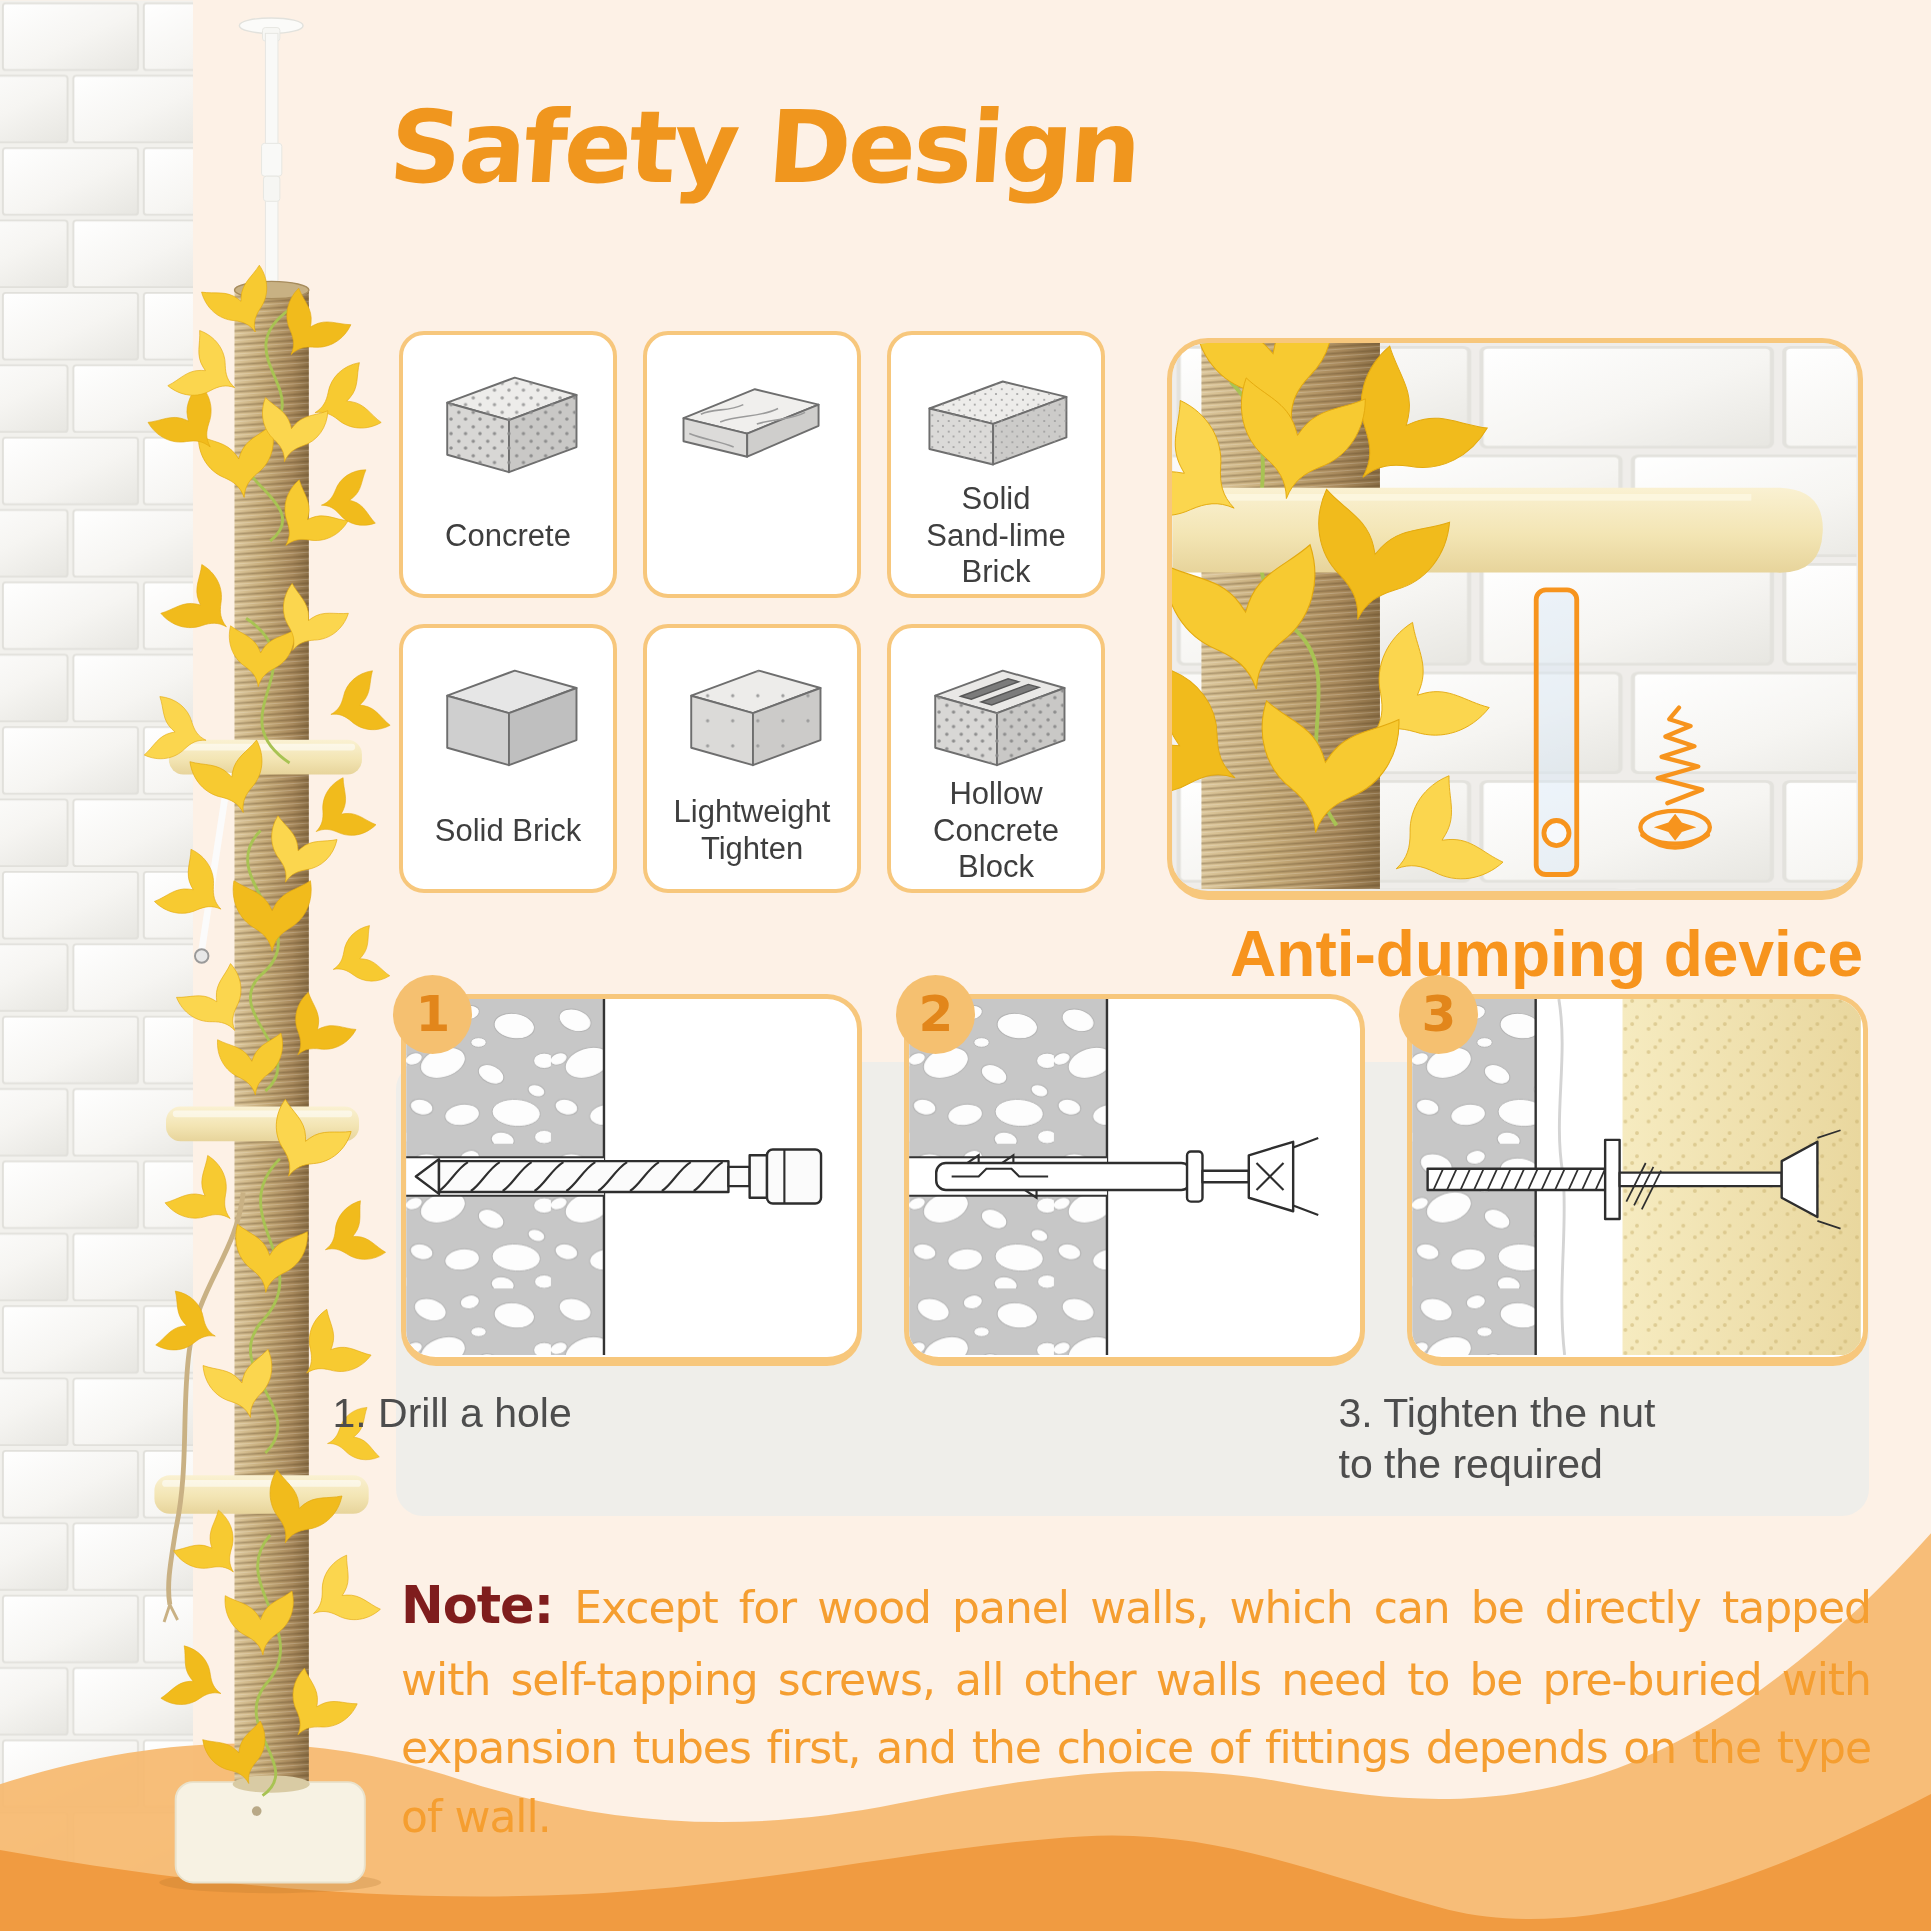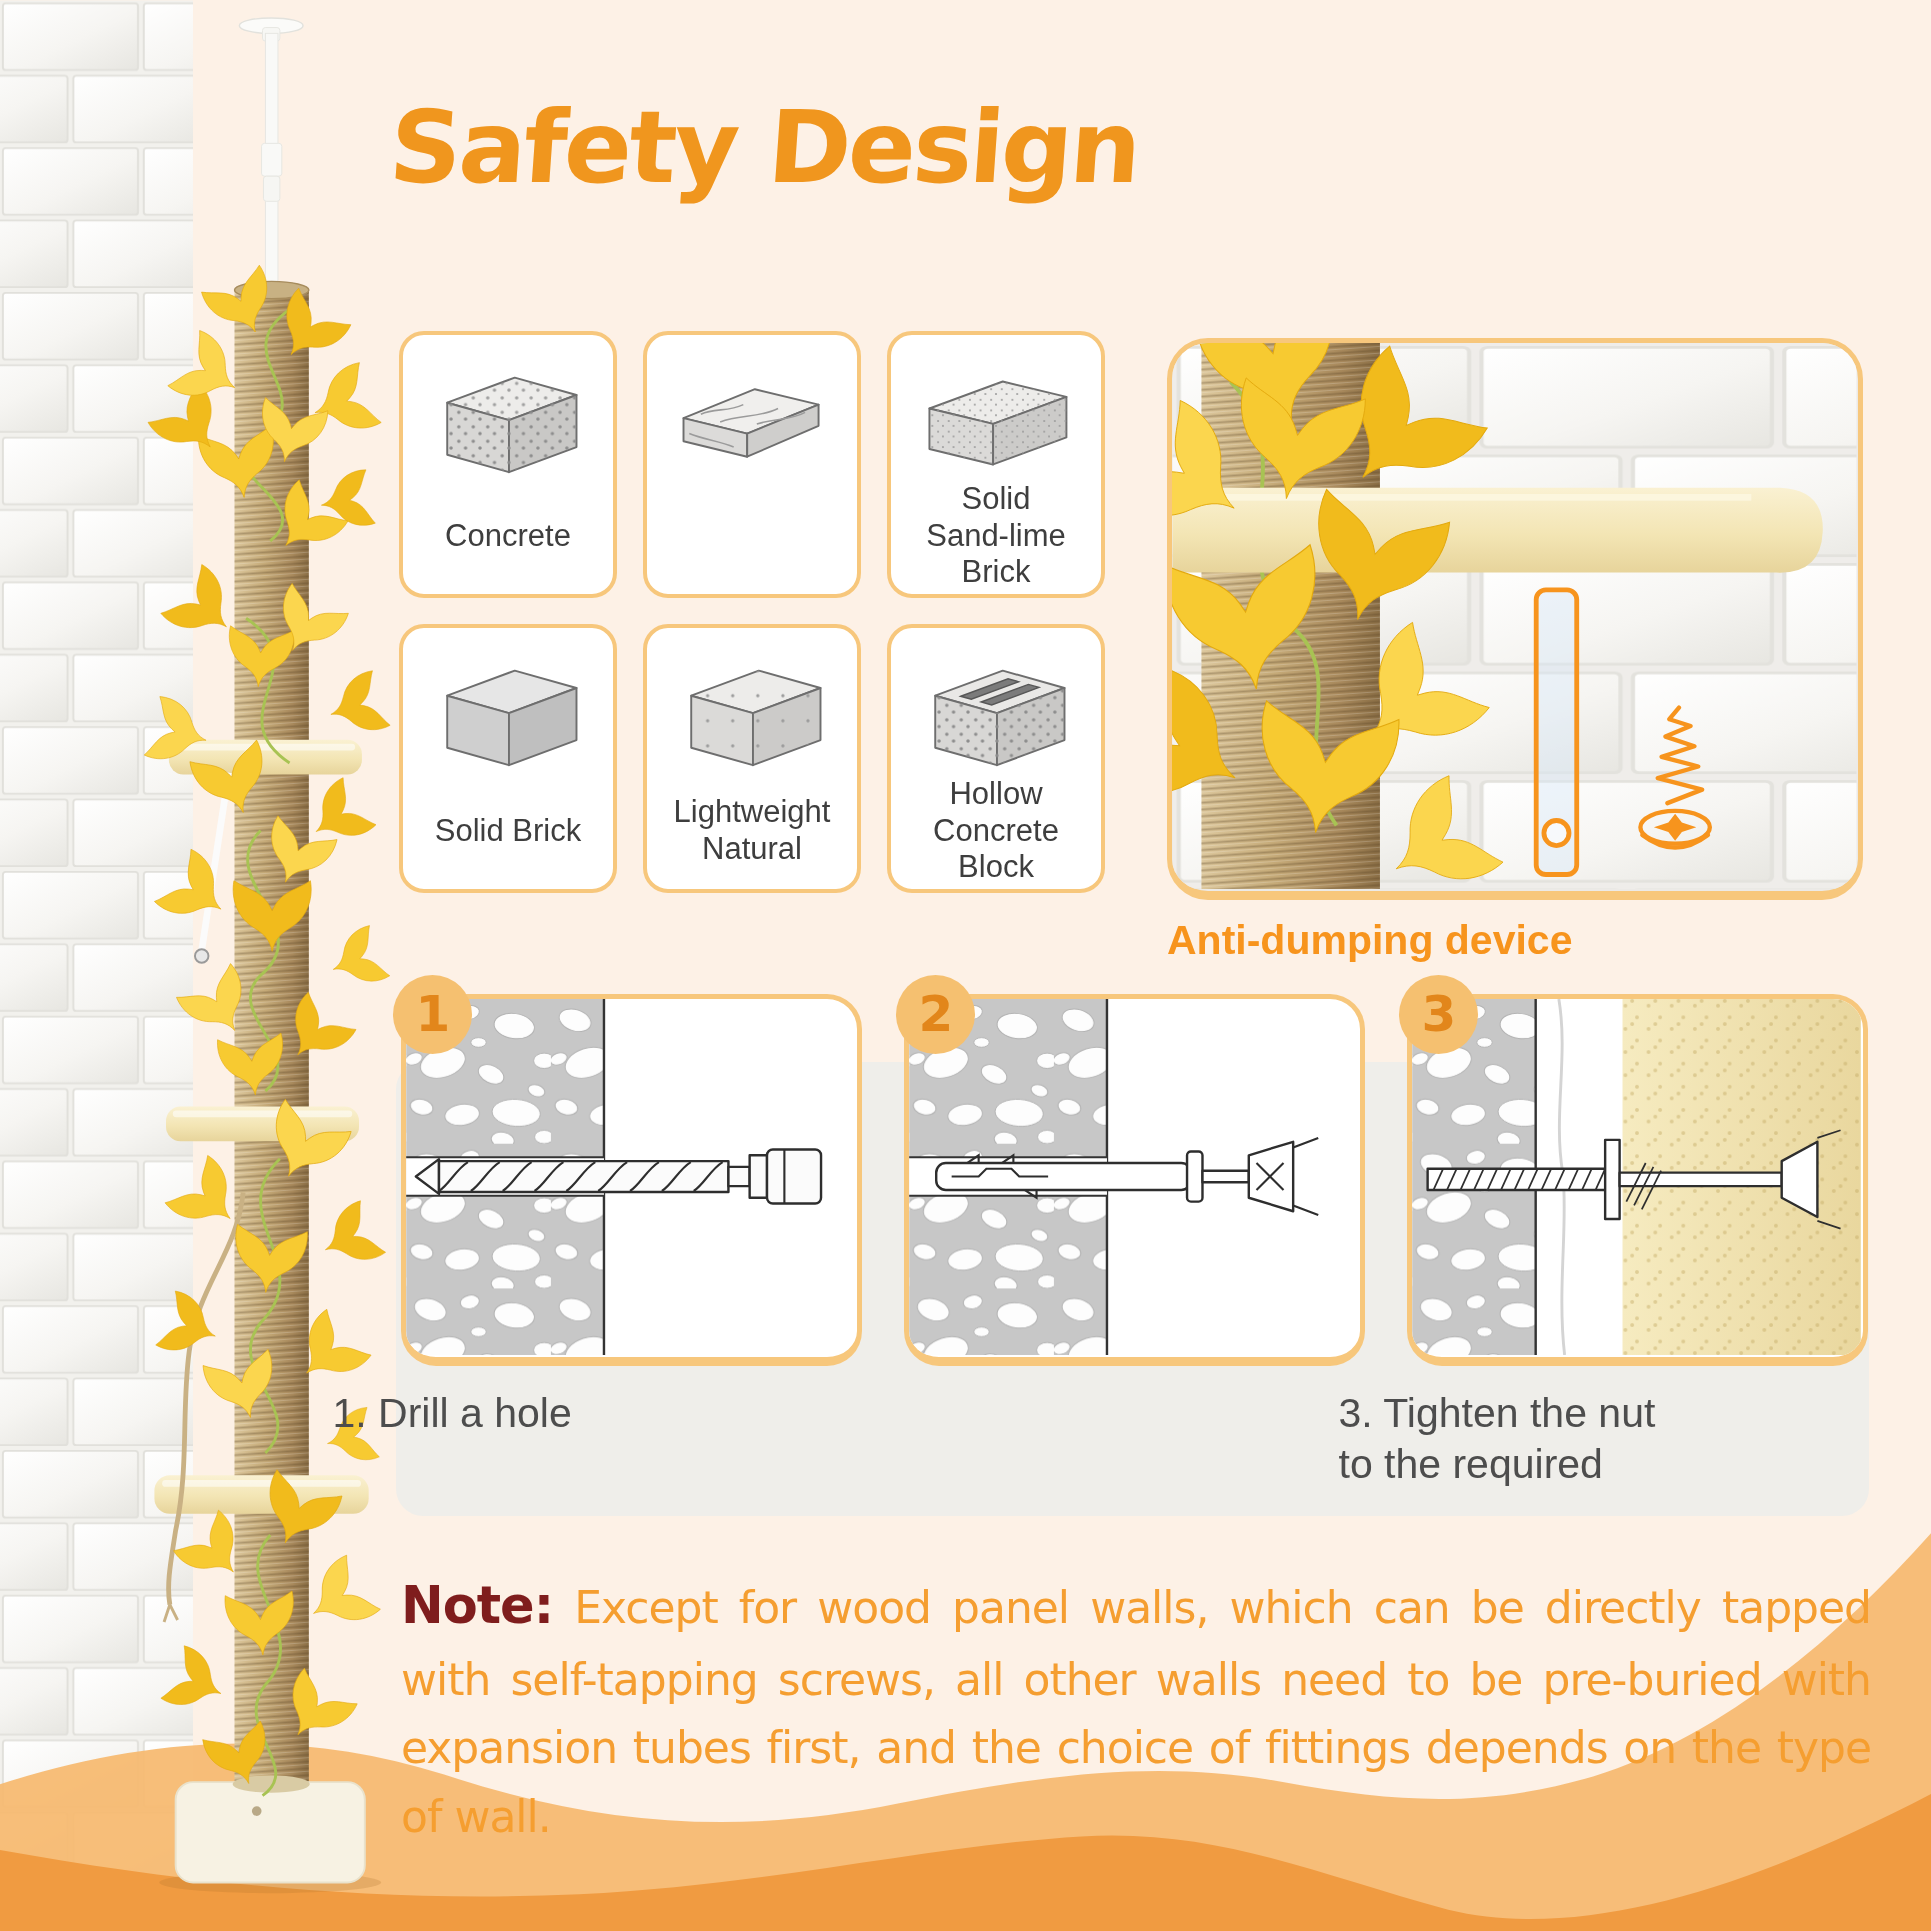--- a/index.html
+++ b/index.html
@@ -19,22 +19,22 @@
   .card-icon{margin-top:29px;}
   .card-label{margin-top:auto;margin-bottom:13.5px;height:89px;display:flex;align-items:center;
         justify-content:center;text-align:center;font-size:31px;line-height:1.18;color:#3E3E3E;
         white-space:pre-line;width:203px;}
   
   #adwrap{left:1167px;top:338px;width:696px;height:676px;z-index:3;}
   #adpanel{position:absolute;left:0;top:0;box-sizing:border-box;width:696px;height:562px;
         border:5.8px solid #F7C77C;border-bottom-width:9.7px;border-radius:41px;overflow:hidden;
         background:#ECEAE7;}
   #adpanel svg{position:absolute;left:0;top:0;}
-  #adcaption{position:absolute;left:0;top:579px;width:696px;text-align:left;
-        font-size:41px;font-weight:bold;color:#F7941D;font-family:"Liberation Sans",sans-serif;}
+  #adcaption{position:absolute;left:0;top:579px;width:696px;text-align:right;
+        font-size:64px;font-weight:bold;color:#F7941D;font-family:"Liberation Sans",sans-serif;}
   
   #graypad{left:396px;top:1062px;width:1473px;height:454px;background:#EFEEEA;border-radius:27px;z-index:2;}
   .stepwrap{top:994px;width:461px;height:526px;z-index:3;}
   .panelbox{position:absolute;left:0;top:0;box-sizing:border-box;width:461px;height:372px;
         background:#fff;border:5.8px solid #F7C77C;border-bottom-width:9.7px;border-radius:35px;overflow:hidden;}
   .panelbox svg{position:absolute;left:0;top:0;}
   .badge{position:absolute;left:-7.7px;top:-19.3px;width:79px;height:79px;border-radius:50%;
         background:#F5C070;display:flex;align-items:center;justify-content:center;
         font-family:"DejaVu Sans",sans-serif;font-weight:bold;font-size:50px;color:#E2861B;z-index:4;}
   .step-caption{position:absolute;top:394px;left:calc(50% - 299px);width:599px;text-align:left;
@@ -314,21 +314,21 @@
         <g stroke="#6E6E6E" stroke-width="2" stroke-linejoin="round">
           <polygon points="22,40 92,14 156,32 86,58" fill="#EDECEA"></polygon>
           <polygon points="22,40 86,58 86,112 22,94" fill="#DBDAD8"></polygon>
           <polygon points="86,58 156,32 156,86 86,112" fill="#CCCBC9"></polygon>
         </g>
         <polygon points="22,40 92,14 156,32 86,58" fill="url(#speckSparse)"></polygon>
         <polygon points="22,40 86,58 86,112 22,94" fill="url(#speckSparse)"></polygon>
         <polygon points="86,58 156,32 156,86 86,112" fill="url(#speckSparse)"></polygon>
       </svg>
       <div class="card-label">Lightweight
-Natural</div>
+Tighten</div>
     </div>
 
     <div class="card">
       <svg class="card-icon" width="164" height="116" viewBox="0 0 170 120">
         <g stroke="#6E6E6E" stroke-width="2" stroke-linejoin="round">
           <polygon points="22,40 92,14 156,32 86,58" fill="#E9E8E6"></polygon>
           <polygon points="22,40 86,58 86,112 22,94" fill="#D8D7D5"></polygon>
           <polygon points="86,58 156,32 156,86 86,112" fill="#C9C8C6"></polygon>
         </g>
         <polygon points="48.5,40.6 97.5,22.4 108.4,25.5 59.4,43.7" fill="#7B7B7B" stroke="#575757" stroke-width="1.5"></polygon>

